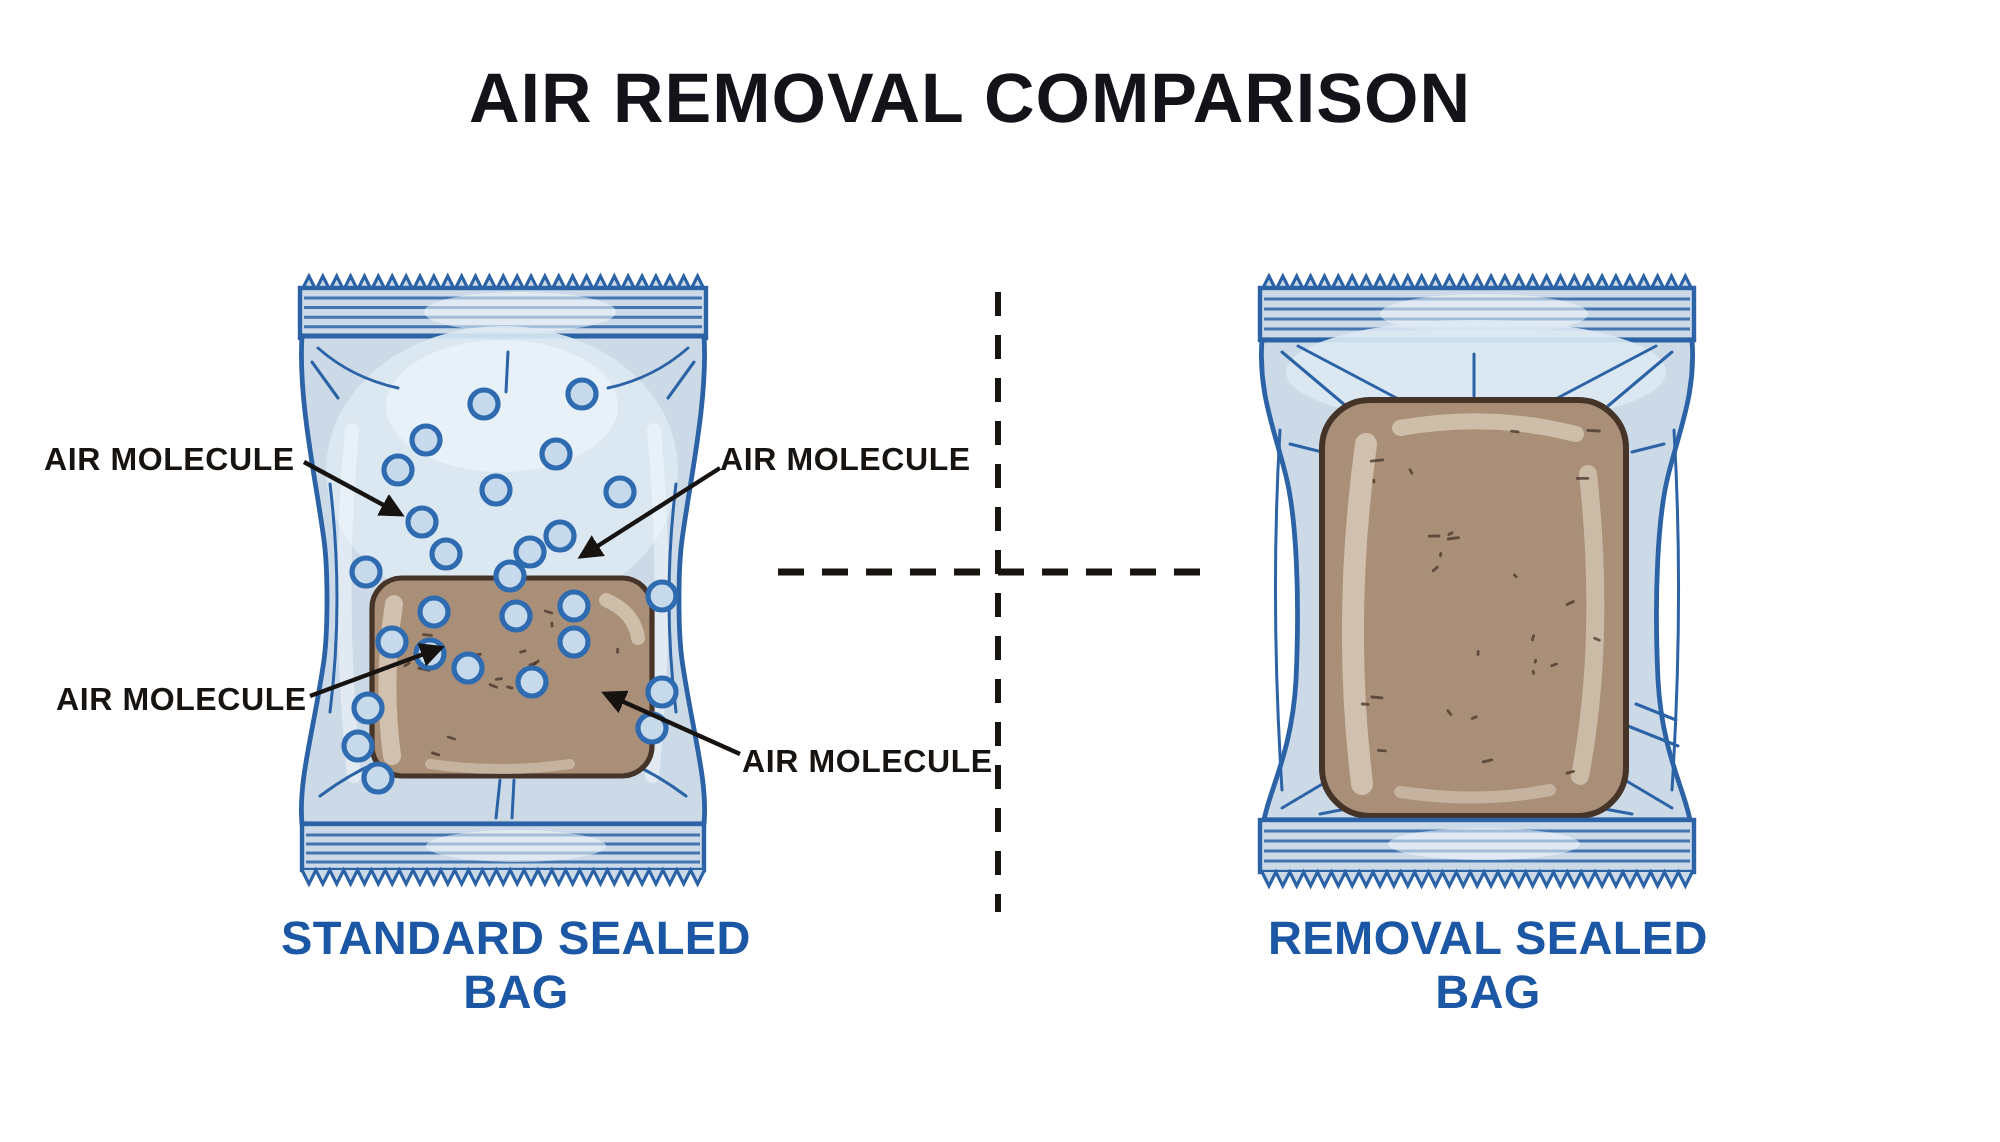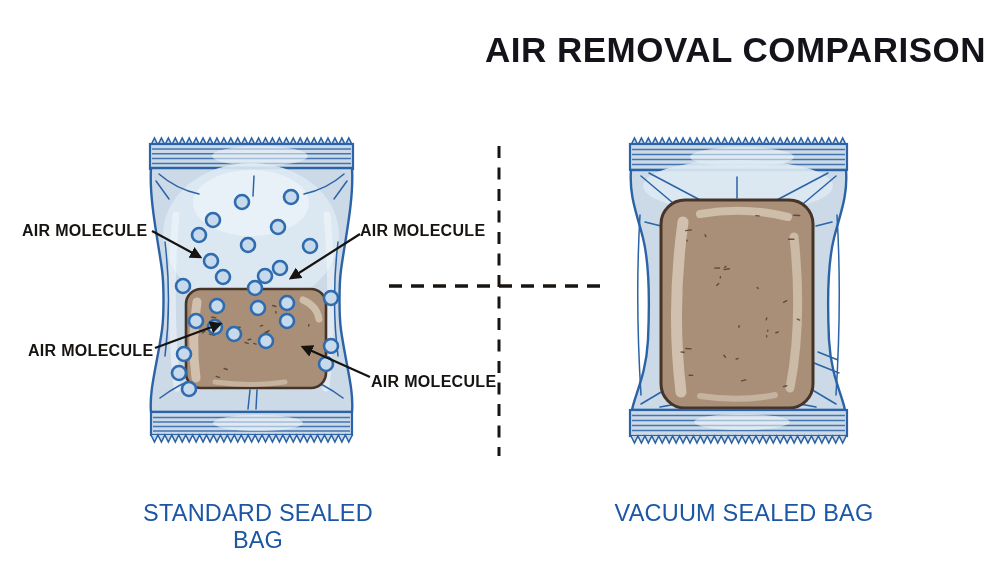--- a/index.html
+++ b/index.html
@@ -11,26 +11,26 @@
   .band-line{stroke:var(--outline-blue,#2b63a6);fill:none;stroke-width:1.5;opacity:.85;}
   .sheen{stroke:var(--highlight,#f3f7fb);fill:none;stroke-linecap:round;opacity:.55;}
   .light-patch{fill:var(--bag-light,#dde9f3);}
   .hl-ellipse{fill:var(--highlight,#f3f7fb);opacity:.55;}
   .food{fill:var(--food-fill,#a98f77);stroke:var(--food-outline,#463428);stroke-linejoin:round;}
   .food-streak{stroke:var(--food-highlight,#d9ccba);fill:none;stroke-linecap:round;}
   .speckle{stroke:var(--food-outline,#463428);stroke-width:1.4;stroke-linecap:round;opacity:.75;fill:none;}
   .molecule{fill:var(--molecule-fill,#c6daec);stroke:var(--molecule-ring,#2e6bb0);stroke-width:2.6;}
   .dash-line{stroke:var(--dash-color,#181410);fill:none;}
   .arrow-line{stroke:var(--label-color,#161310);fill:none;stroke-width:2.2;}
-  .page-title{position:absolute;left:16px;top:30px;width:970px;text-align:right;
+  .page-title{position:absolute;left:0;top:30px;width:970px;text-align:center;
       font-size:35px;font-weight:bold;letter-spacing:.5px;color:var(--title-color,#15131a);}
   .annot{position:absolute;font-size:16px;font-weight:bold;letter-spacing:.3px;
       color:var(--label-color,#161310);white-space:nowrap;}
-  .caption{position:absolute;top:500px;width:260px;text-align:center;font-size:23.5px;
-      font-weight:normal;color:var(--caption-blue,#1b57a5);letter-spacing:.2px;}
+  .caption{position:absolute;top:456px;width:260px;text-align:center;font-size:23.5px;
+      font-weight:bold;color:var(--caption-blue,#1b57a5);letter-spacing:.2px;}
 </style>
 </head>
 <body>
 
 <div class="canvas">
 
   <svg width="1000" height="571" viewBox="0 0 1000 571">
     <defs>
       <marker id="ah" markerWidth="5.6" markerHeight="5.6" refX="4.4" refY="2.8" orient="auto">
         <path d="M0,0 L5.6,2.8 L0,5.6 Z" fill="var(--label-color,#161310)"></path>
@@ -193,14 +193,14 @@
   </svg>
 
   <div class="page-title">AIR REMOVAL COMPARISON</div>
 
   <div class="annot" style="left:22px;top:222px;width:122px;text-align:right">AIR MOLECULE</div>
   <div class="annot" style="left:360px;top:222px;width:130px">AIR MOLECULE</div>
   <div class="annot" style="left:28px;top:342px;width:122px;text-align:right">AIR MOLECULE</div>
   <div class="annot" style="left:371px;top:373px;width:130px">AIR MOLECULE</div>
 
   <div class="caption" style="left:128px">STANDARD SEALED BAG</div>
-  <div class="caption" style="left:614px">VACUUM SEALED BAG</div>
+  <div class="caption" style="left:614px">REMOVAL SEALED BAG</div>
 </div>
 
 </body></html>

